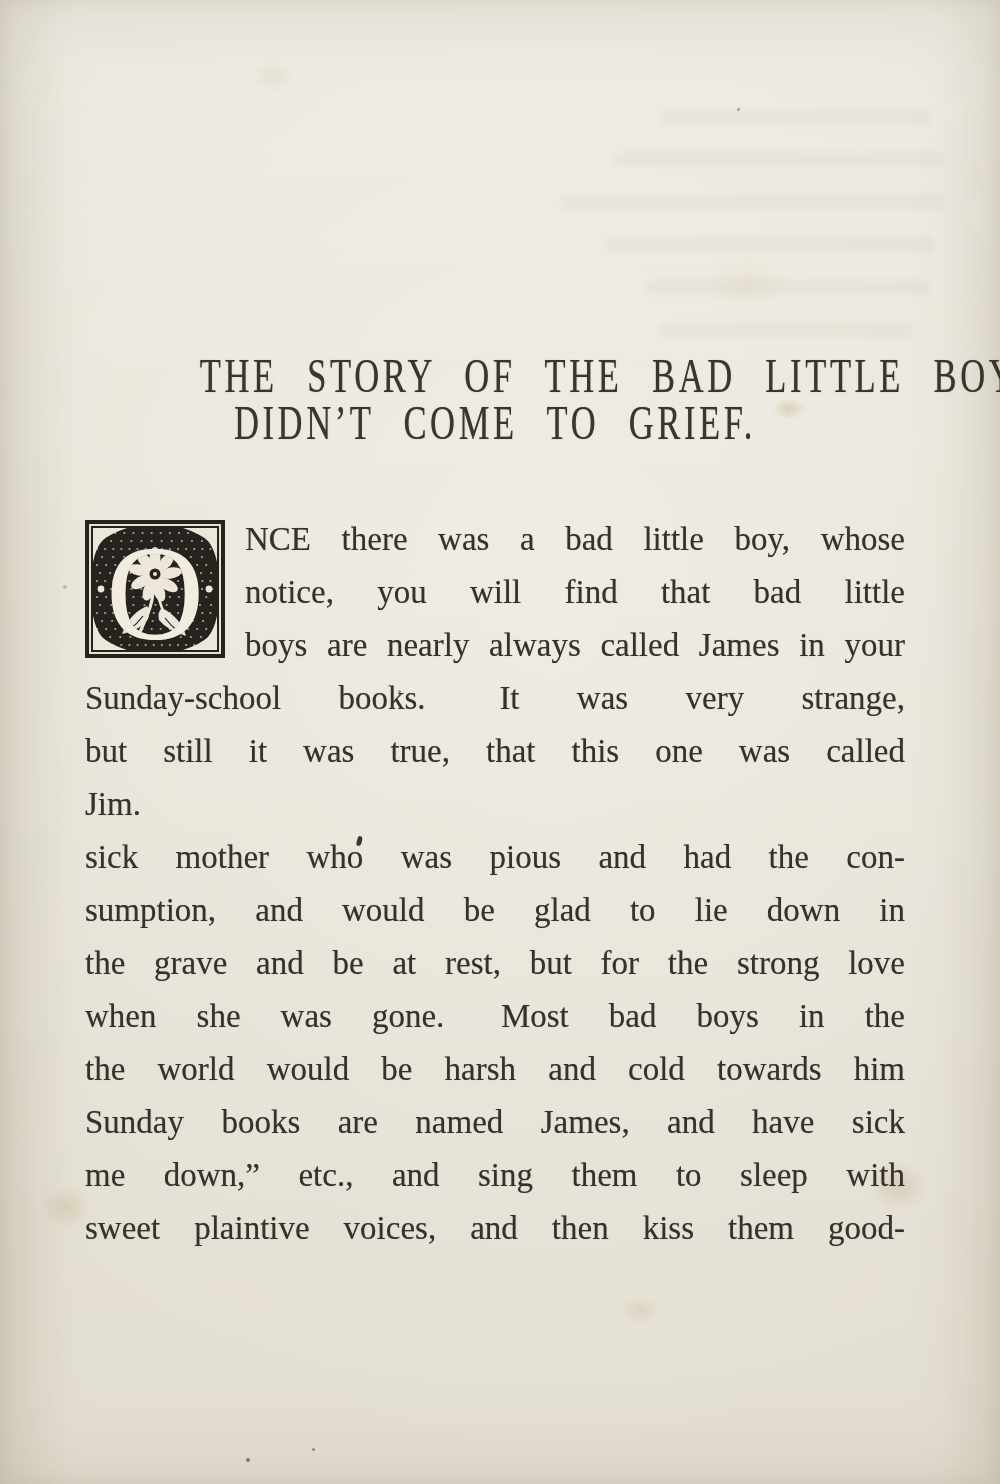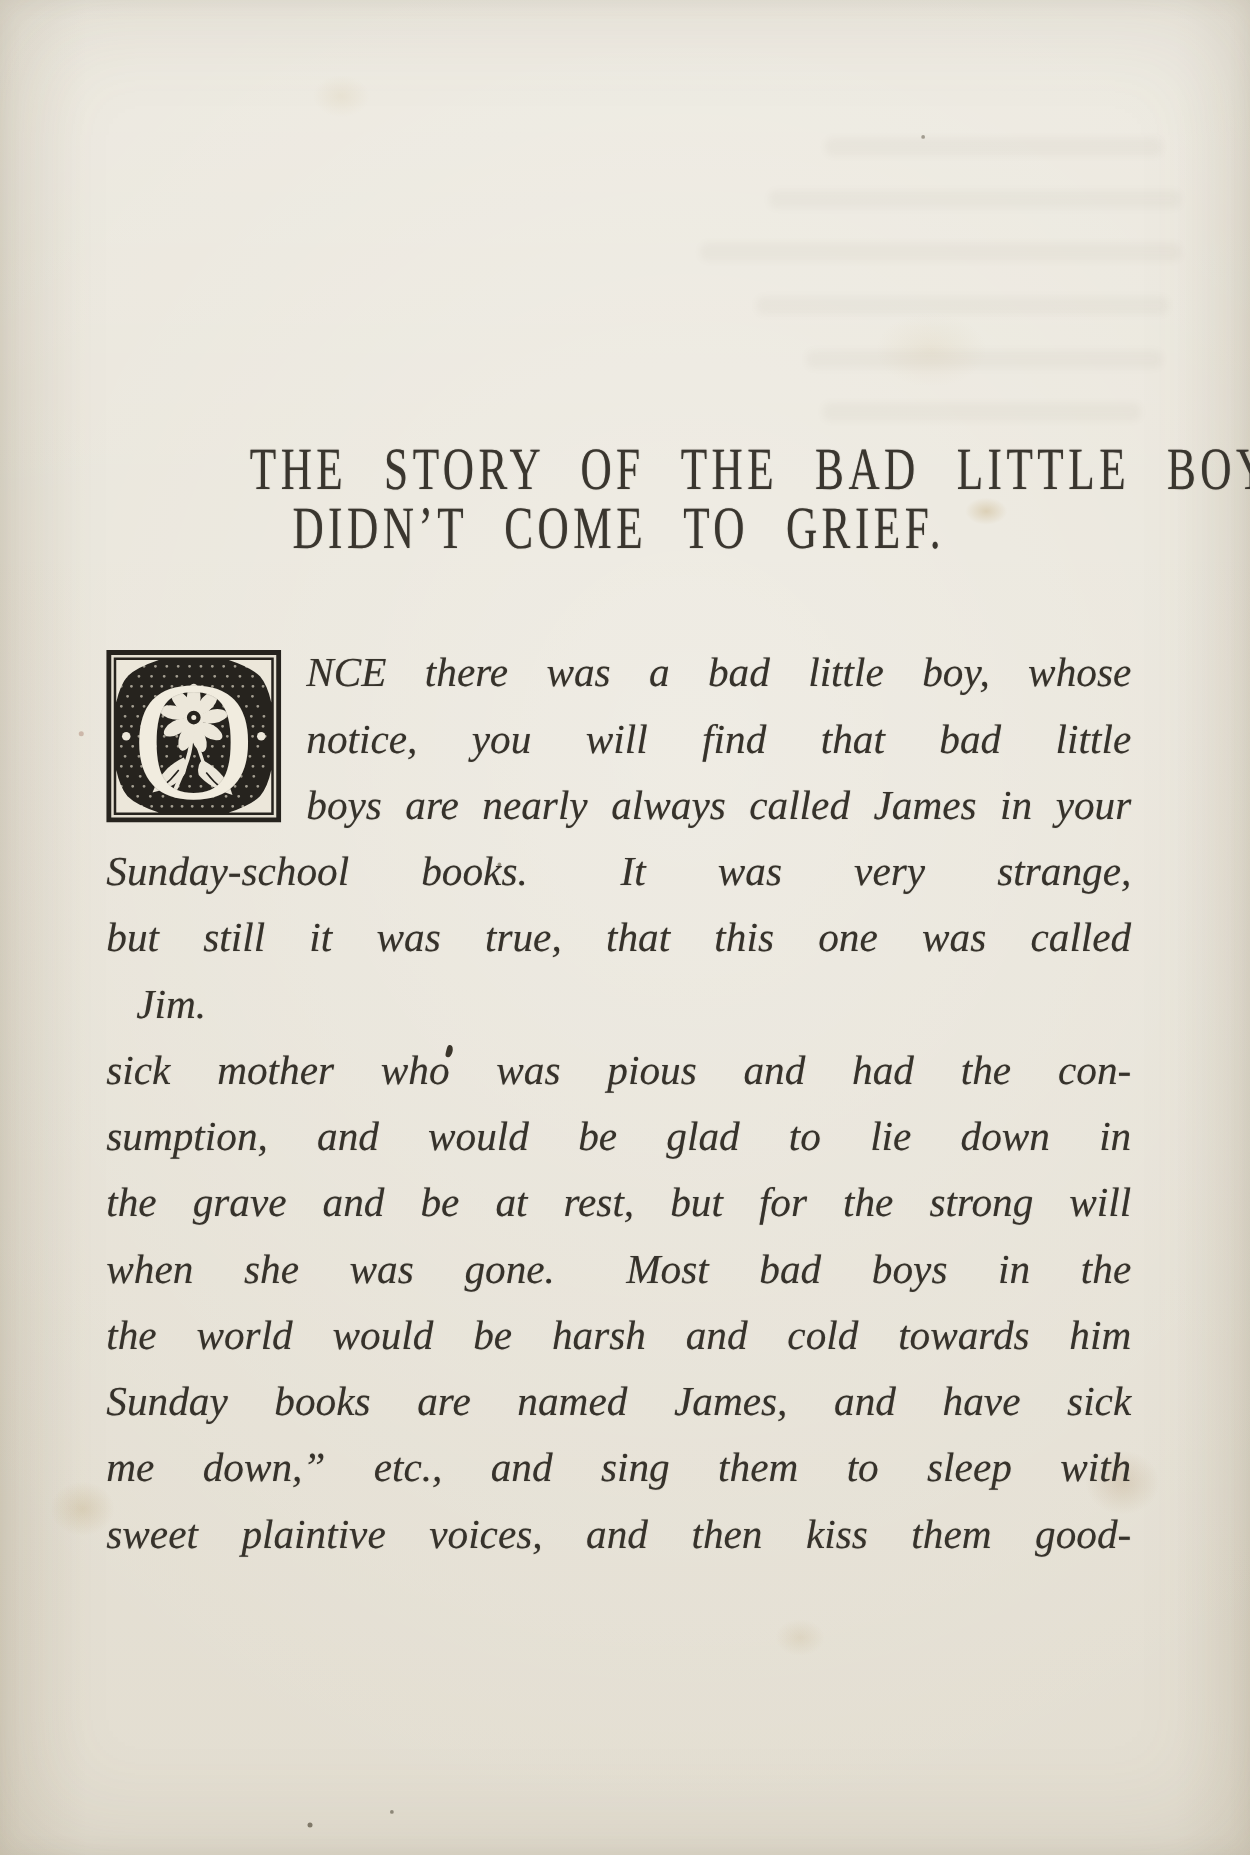--- a/index.html
+++ b/index.html
@@ -71,23 +71,22 @@
     position: absolute;
     left: 85px; top: 513px;
     width: 820px;
     font-size: 33px;
     line-height: 53px;
     text-shadow: 0 0 0.8px rgba(54,50,43,0.45);
   }
   .line {
     text-align: justify;
     text-align-last: justify;
-    font-style: italic;
-  }
-  .line.align-left { text-align-last: left; margin-left: 24px; }
+  }
+  .line.align-left { text-align-last: left; }
   .line.indent { text-indent: 38px; }
 
   .dropcap-wrap {
     float: left;
     width: 140px;
     height: 138px;
     margin: 7px 20px 11px 0;
   }
   .dropcap-wrap svg { display: block; width: 140px; height: 138px; }
 </style>
@@ -184,21 +183,21 @@
 
     <div class="line">NCE there was a bad little boy, whose</div>
     <div class="line">notice, you will find that bad little</div>
     <div class="line">boys are nearly always called James in your</div>
     <div class="line">Sunday-school books.  It was very strange,</div>
     <div class="line">but still it was true, that this one was called</div>
     <div class="line align-left">Jim.</div>
 
     <div class="line">sick mother who was pious and had the con-</div>
     <div class="line">sumption, and would be glad to lie down in</div>
-    <div class="line">the grave and be at rest, but for the strong will</div>
+    <div class="line">the grave and be at rest, but for the strong love</div>
     <div class="line">when she was gone.  Most bad boys in the</div>
     <div class="line">the world would be harsh and cold towards him</div>
     <div class="line">Sunday books are named James, and have sick</div>
     <div class="line">me down,” etc., and sing them to sleep with</div>
     <div class="line">sweet plaintive voices, and then kiss them good-</div>
   </main>
 
 </div>
 
 </body></html>

